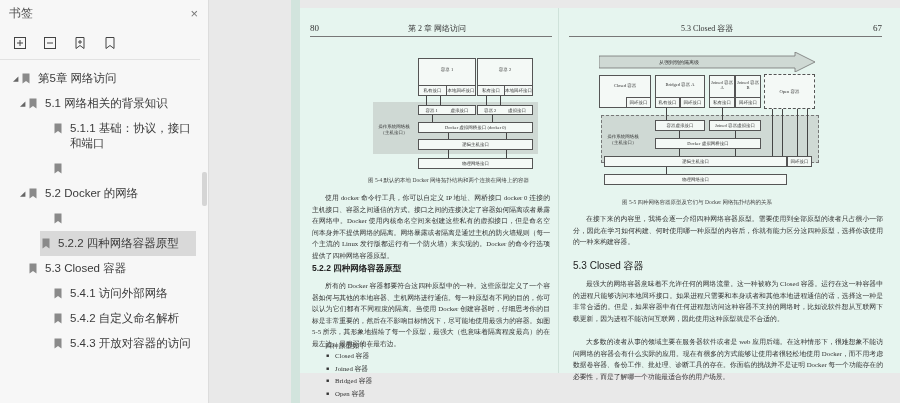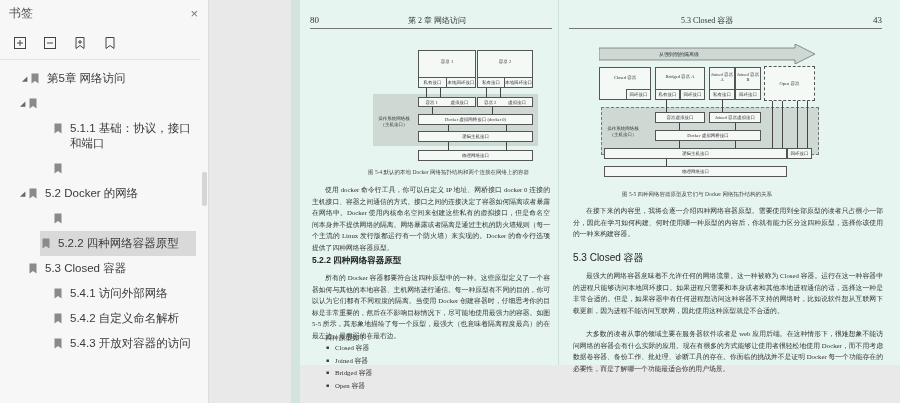--- a/index.html
+++ b/index.html
@@ -14,30 +14,30 @@
   .sb-toolbar { height: 34px; display: flex; align-items: center; gap: 14px; padding-left: 12px; border-bottom: 1px solid #e2e2e2; margin: 0 8px 0 0; }
   .tb-btn { width: 16px; height: 16px; display: flex; align-items: center; justify-content: center; cursor: pointer; }
   .tb-btn svg { width: 14px; height: 14px; }
   .tree { padding-top: 6px; }
   .tree-item { position: relative; display: flex; align-items: flex-start; font-size: 11.5px; color: #3a3a3a; line-height: 15px; padding: 5px 6px 5px 0; cursor: pointer; }
   .tree-item.selected { background: #d9d9d9; }
   .tri { width: 9px; flex: 0 0 9px; font-size: 7px; color: #666; line-height: 15px; }
   .bm { flex: 0 0 12px; width: 12px; height: 15px; display: flex; align-items: center; }
   .bm svg { width: 8px; height: 11px; }
   .tree-label { flex: 1; padding-left: 4px; }
-  .lvl0 { padding-left: 22px; }
+  .lvl0 { padding-left: 13px; }
   .lvl1 { padding-left: 20px; }
   .lvl2 { padding-left: 54px; }
   .lvl2.selected { margin-left: 40px; padding-left: 2px; width: 156px; }
   .sb-scroll { position: absolute; left: 202px; top: 172px; width: 5px; height: 34px; background: #d5d5d5; border-radius: 2px; }
 
   
   .viewer { position: absolute; left: 210px; top: 0; width: 690px; height: 403px; background: #e9e9e9; }
   .gutter-shade { position: absolute; left: 81px; top: 0; width: 9px; height: 403px; background: #d2e4dd; }
-  .page { position: absolute; top: 0; height: 365px; background: #e6f5ef; }
+  .page { position: absolute; top: 8px; height: 365px; background: #e6f5ef; }
   .page.left { left: 90px; width: 258px; }
   .page.right { left: 348px; width: 342px; border-left: 1px solid #cfe2da; }
 
   .running-head { position: absolute; top: 15px; height: 14px; border-bottom: 1px solid #777; font-family: "Liberation Serif", serif; font-size: 8px; color: #333; }
   .page.left .running-head { left: 10px; right: 6px; }
   .page.right .running-head { left: 10px; right: 18px; }
   .rh-num { position: absolute; top: 0; font-size: 9px; }
   .rh-center { position: absolute; top: 0; }
 
   .figure { position: absolute; }
@@ -96,20 +96,21 @@
         </span>
       <span class="tree-label">第5章 网络访问</span>
     </div>
     <div class="tree-item lvl1">
       <span class="tri">◢</span>
       <span class="bm">
           <svg viewBox="0 0 8 11">
             <path d="M0.5 0.5h7v10l-3.5-2.5-3.5 2.5z" fill="#8a8a8a"></path>
           </svg>
         </span>
+      <span class="tree-label">5.1 网络相关的背景知识</span>
     </div>
     <div class="tree-item lvl2">
       <span class="bm">
           <svg viewBox="0 0 8 11">
             <path d="M0.5 0.5h7v10l-3.5-2.5-3.5 2.5z" fill="#8a8a8a"></path>
           </svg>
         </span>
       <span class="tree-label">5.1.1 基础：协议，接口和端口</span>
     </div>
     <div class="tree-item lvl2">
@@ -249,21 +250,21 @@
       <li>Closed 容器</li>
       <li>Joined 容器</li>
       <li>Bridged 容器</li>
       <li>Open 容器</li>
     </ul>
   </div>
 
   <div class="page right">
     <div class="running-head">
       <span class="rh-center" style="left:112px">5.3   Closed 容器</span>
-      <span class="rh-num" style="right:0">43</span>
+      <span class="rh-num" style="right:0">67</span>
     </div>
 
     <div class="figure" style="left:0;top:0;width:342px;height:200px;">
 
       <svg style="position:absolute;left:40px;top:44px;" width="218" height="20" viewBox="0 0 218 20">
         <path d="M0 4h196V0l20 10-20 10v-4H0z" fill="#cfd9d4" stroke="#666" stroke-width="0.7"></path>
       </svg>
       <div style="position:absolute;left:100px;top:51px;font-family:'Liberation Serif',serif;font-size:5px;color:#333;">从强到弱的隔离级</div>
 
       <div class="fshade" style="left:42px;top:107px;width:218px;height:48px;border:1px dashed #777;"></div>

